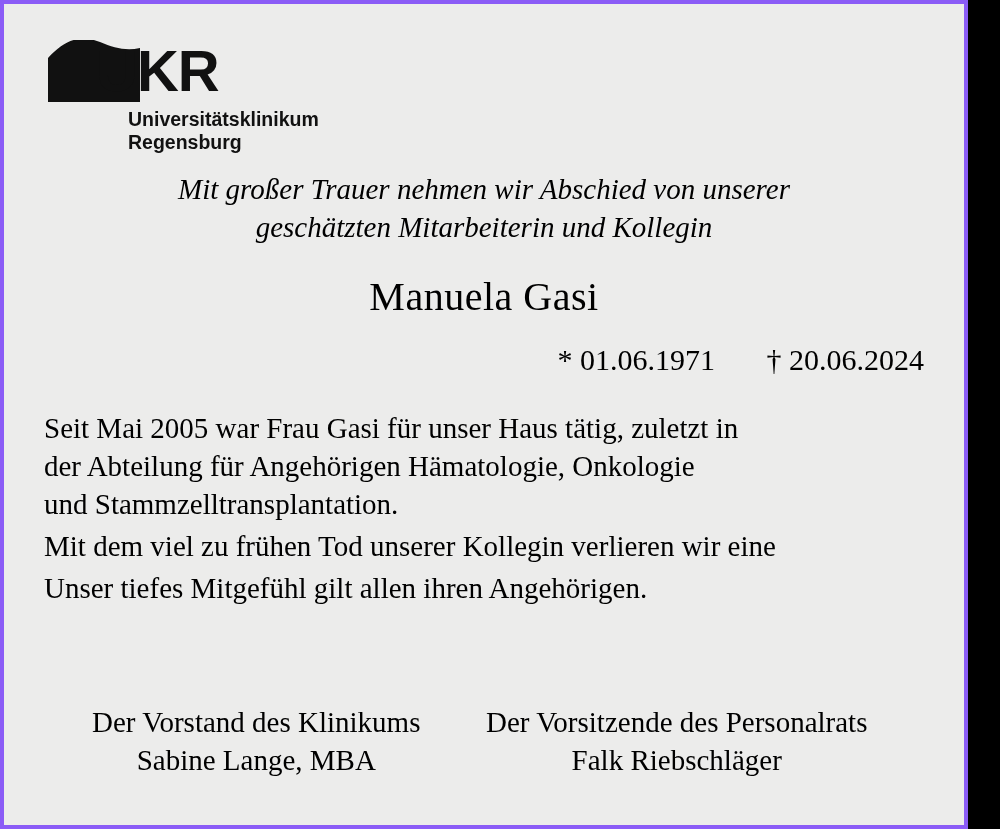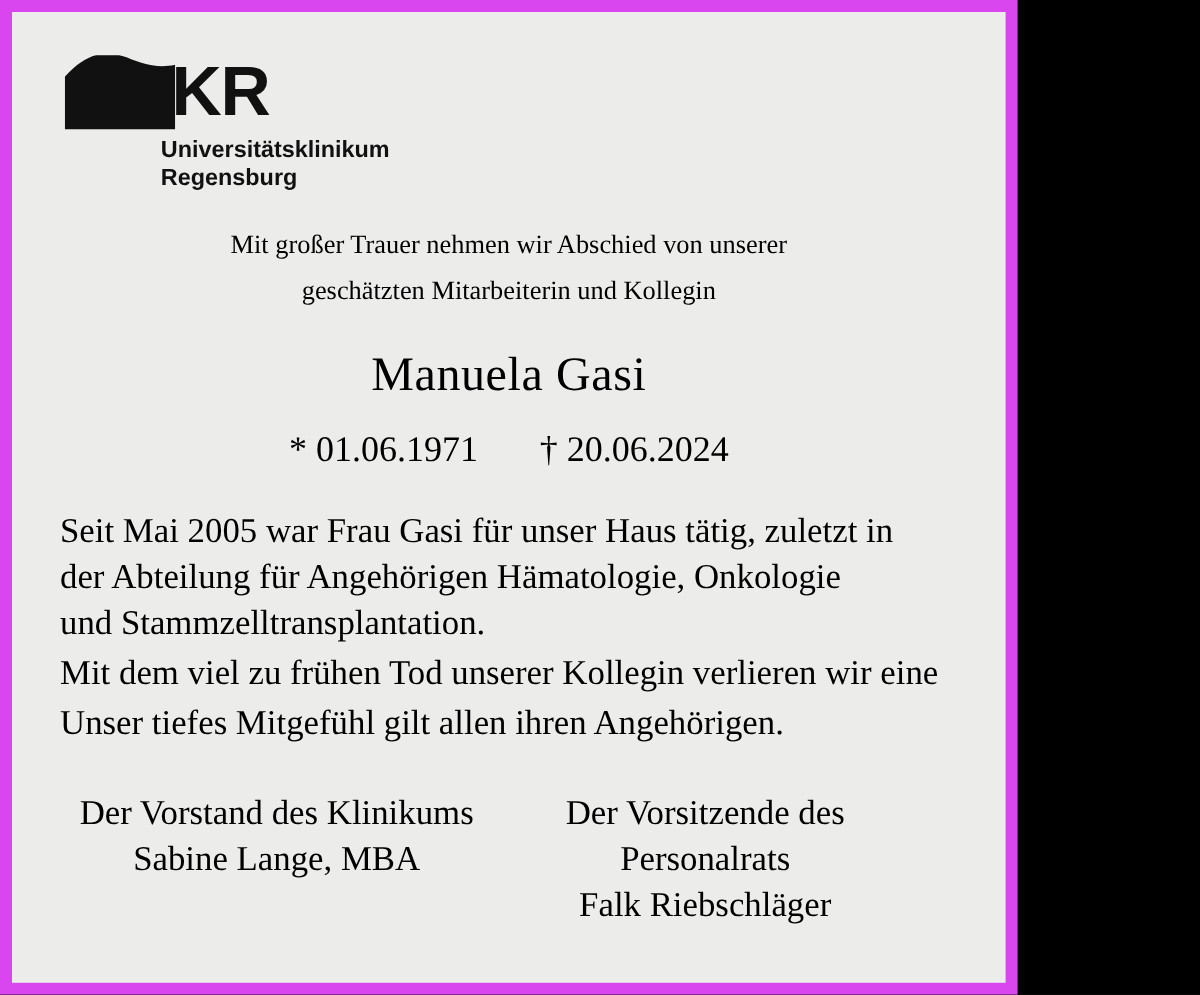--- a/index.html
+++ b/index.html
@@ -9,24 +9,24 @@
   }
   body {
     width: 1000px;
     height: 829px;
     font-family: "Liberation Serif", serif;
     color: #000;
   }
   .obituary {
     position: relative;
     box-sizing: border-box;
-    width: 848px;
+    width: 968px;
     height: 829px;
-    background: #d946ef;
-    padding: 10px;
+    background: #8b5cf6;
+    padding: 4px;
   }
   .inner {
     box-sizing: border-box;
     width: 100%;
     height: 100%;
     background: #ececeb;
     padding: 26px 40px 18px 40px;
     display: flex;
     flex-direction: column;
   }
@@ -64,37 +64,38 @@
     margin-left: 80px;
     font-family: "Liberation Sans", sans-serif;
     font-weight: bold;
     font-size: 19.5px;
     line-height: 23px;
     color: #111;
   }
 
   
   .intro {
-    margin-top: 25px;
+    margin-top: 16px;
     text-align: center;
-    font-size: 22px;
+    font-size: 29px;
     line-height: 38px;
+    font-style: italic;
   }
   .intro div { white-space: nowrap; }
 
   .name {
     text-align: center;
     font-size: 40px;
     line-height: 62px;
     margin-top: 20px;
     letter-spacing: 0.5px;
   }
 
   .dates {
-    text-align: center;
+    text-align: right;
     font-size: 30px;
     line-height: 36px;
     margin-top: 14px;
   }
   .dates .birth { margin-right: 44px; }
 
   .body-text {
     text-align: left;
     font-size: 29px;
     line-height: 38px;

